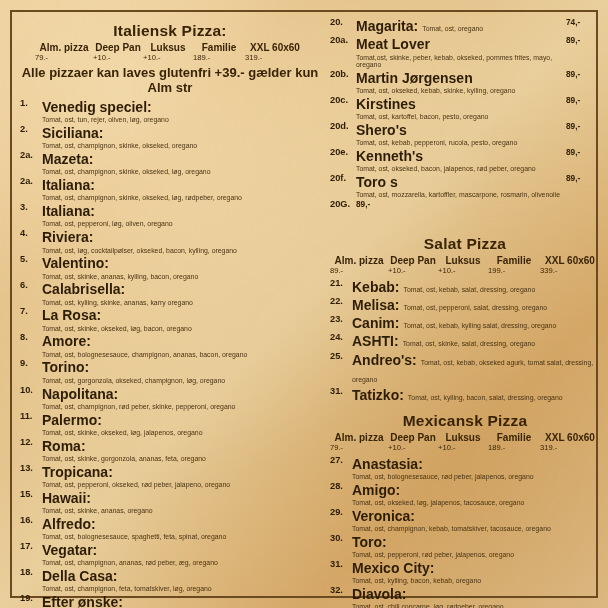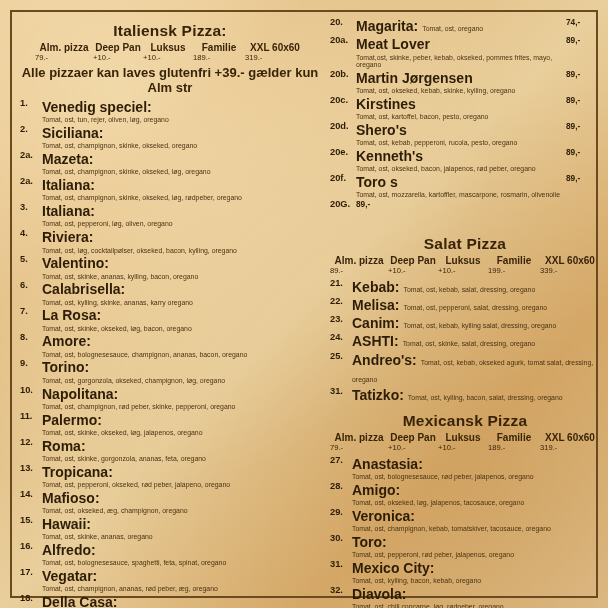--- a/index.html
+++ b/index.html
@@ -161,24 +161,20 @@
           </li>
         <li class="item">
             <span class="num">12.</span>
             <span class="body"><span class="nm">Roma:</span><span class="ing">Tomat, ost, skinke, gorgonzola, ananas, feta, oregano</span></span>
           </li>
         <li class="item">
             <span class="num">13.</span>
             <span class="body"><span class="nm">Tropicana:</span><span class="ing">Tomat, ost, pepperoni, okseked, rød peber, jalapeno, oregano</span></span>
           </li>
         <li class="item">
-            <span class="num">14.</span>
-            <span class="body"><span class="nm">Mafioso:</span><span class="ing">Tomat, ost, okseked, æg, champignon, oregano</span></span>
-          </li>
-        <li class="item">
             <span class="num">15.</span>
             <span class="body"><span class="nm">Hawaii:</span><span class="ing">Tomat, ost, skinke, ananas, oregano</span></span>
           </li>
         <li class="item">
             <span class="num">16.</span>
             <span class="body"><span class="nm">Alfredo:</span><span class="ing">Tomat, ost, bolognesesauce, spaghetti, feta, spinat, oregano</span></span>
           </li>
         <li class="item">
             <span class="num">17.</span>
             <span class="body"><span class="nm">Vegatar:</span><span class="ing">Tomat, ost, champignon, ananas, rød peber, æg, oregano</span></span>

